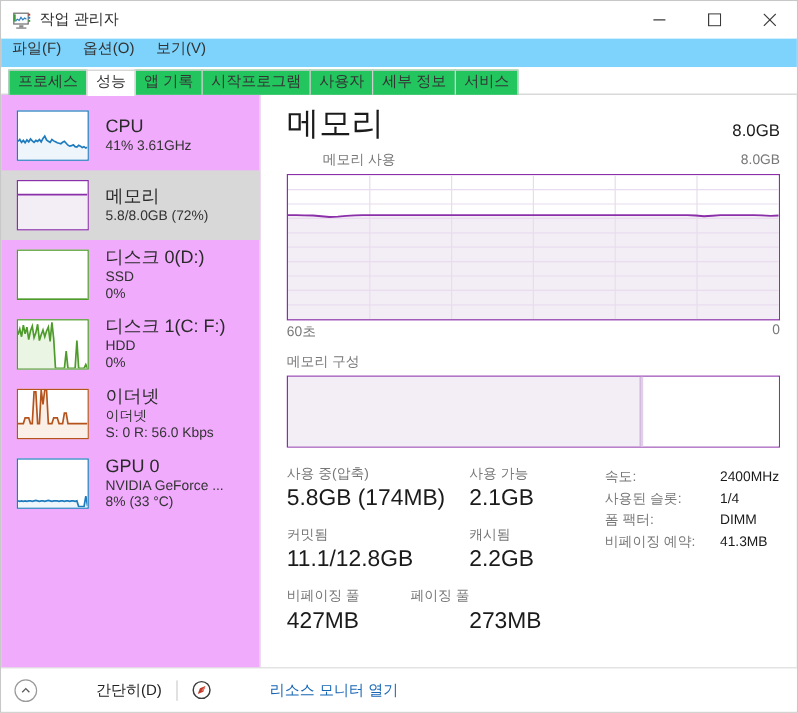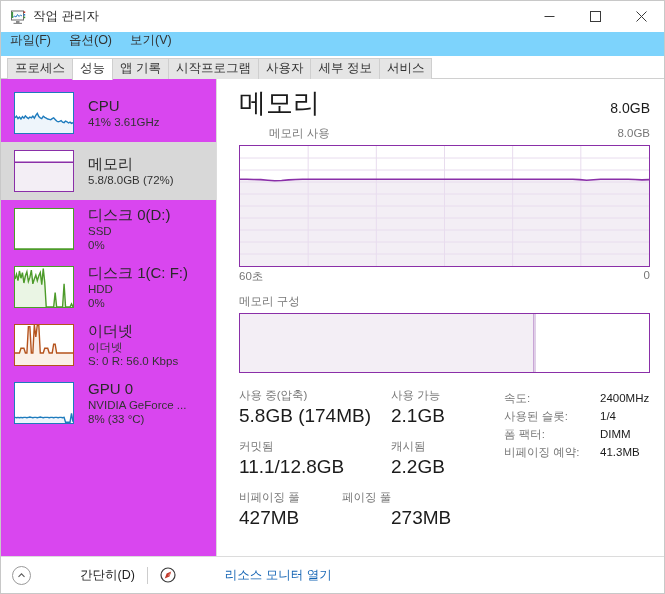--- a/index.html
+++ b/index.html
@@ -88,21 +88,21 @@
     left: 0; right: 0; bottom: 0;
     height: 1px;
     background: #d0d0d0;
   }
   .tab {
     font-size: 12.5px;
     color: #333;
     padding: 2px 7px 3px 7px;
     border: 1px solid #cfcfcf;
     border-bottom: none;
-    background: #e5e5e5;
+    background: #22c55e;
     margin-right: -1px;
     position: relative;
     z-index: 1;
     line-height: 15px;
     cursor: default;
   }
   .tab.active {
     background: #ffffff;
     z-index: 3;
     padding-bottom: 4px;
@@ -114,21 +114,21 @@
     flex: 1 1 auto;
     display: flex;
     position: relative;
     min-height: 0;
   }
 
   
   .sidebar {
     width: 216px;
     flex: 0 0 216px;
-    background: #d946ef;
+    background: #f0abfc;
     position: relative;
     border-right: 1px solid #dcdcdc;
     padding-top: 5px;
     box-sizing: border-box;
   }
   .res-item {
     height: 58px;
     display: flex;
     align-items: center;
     padding-left: 13px;

